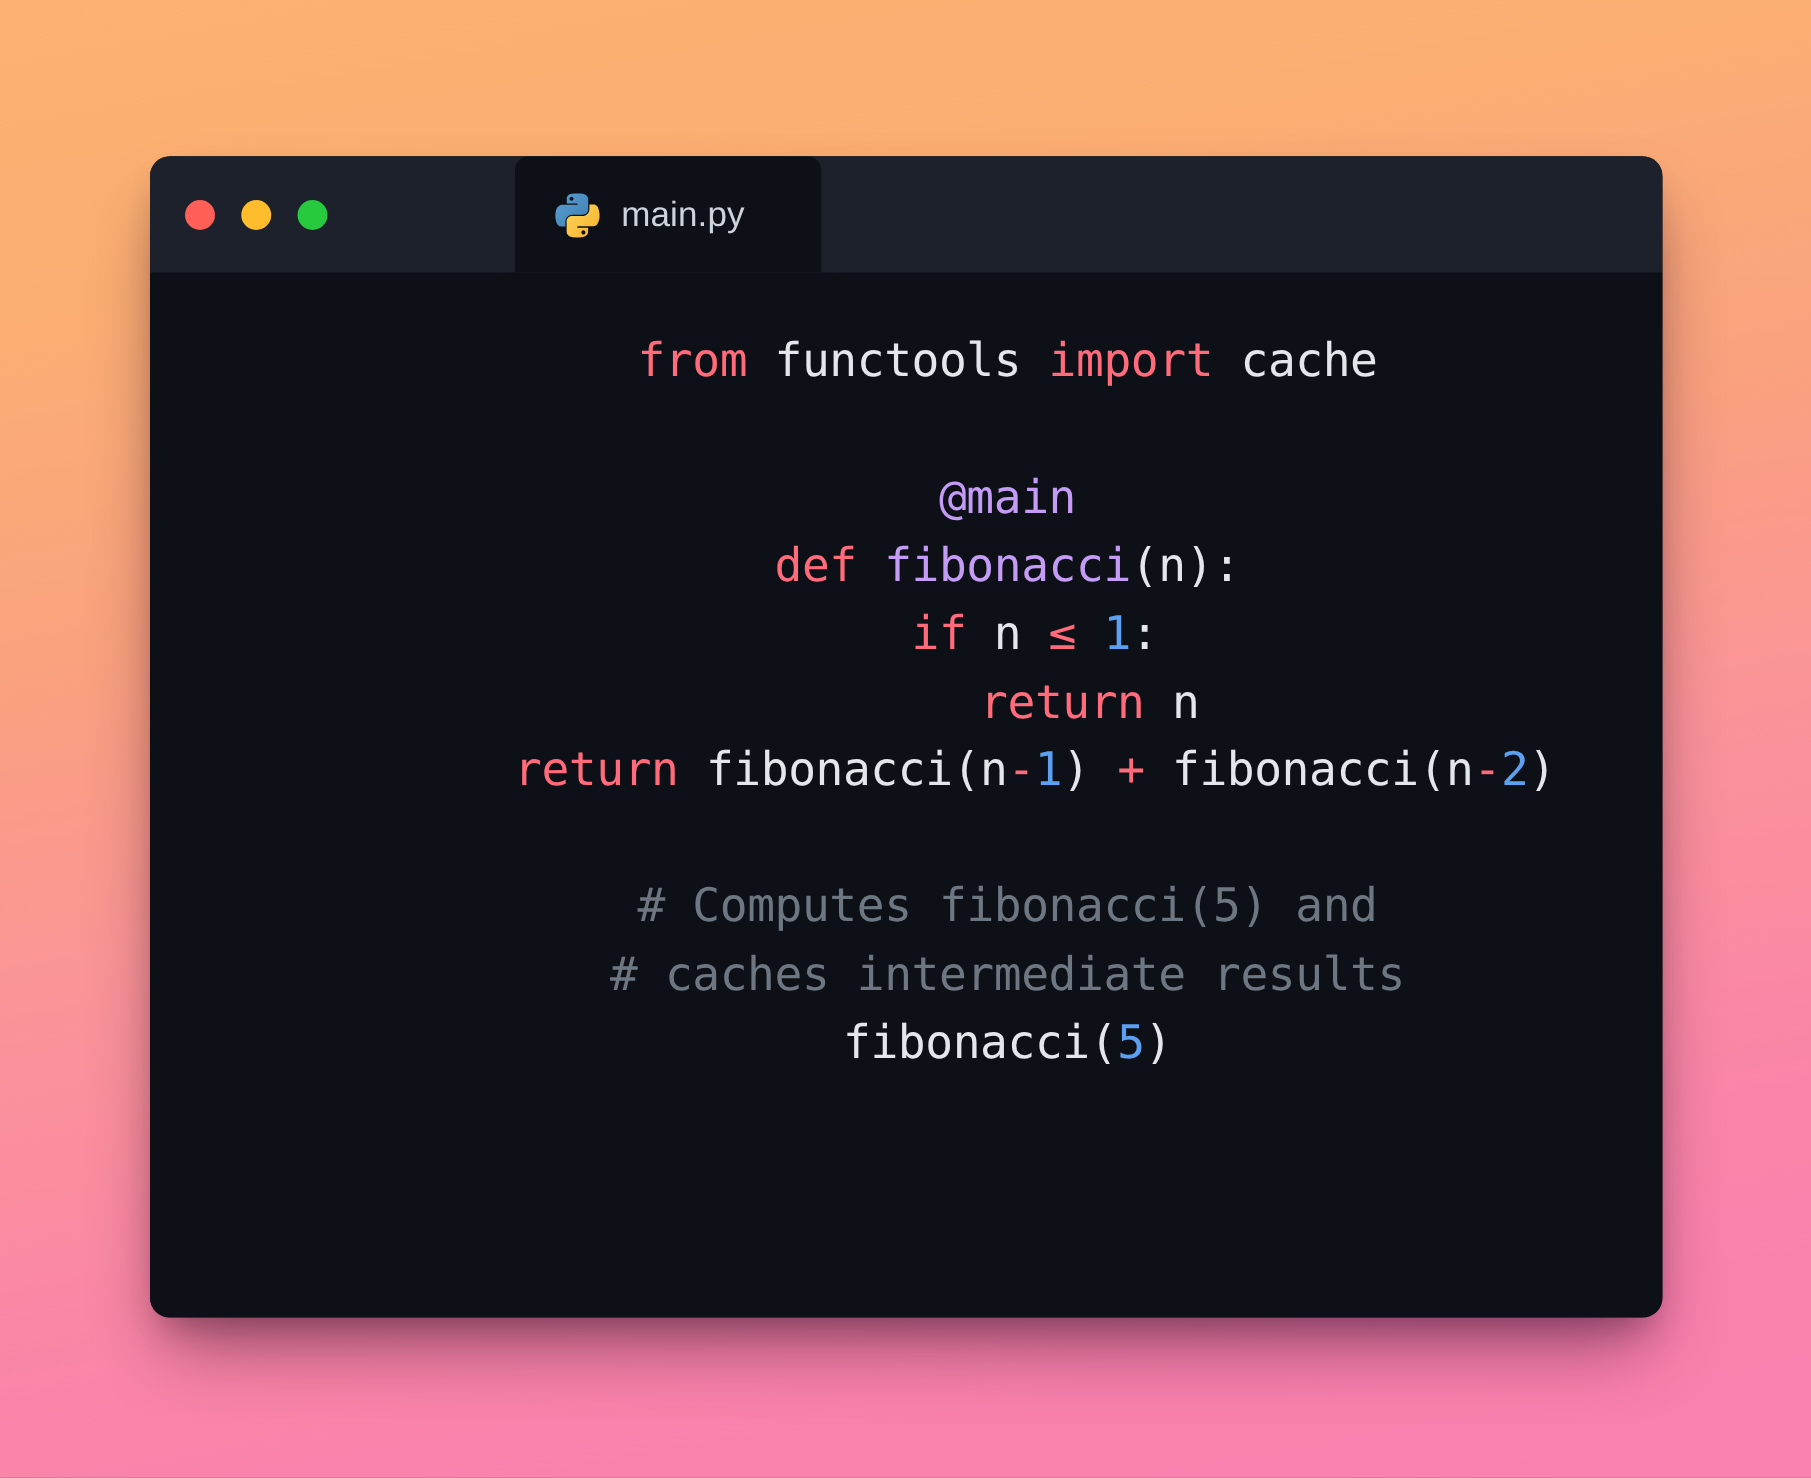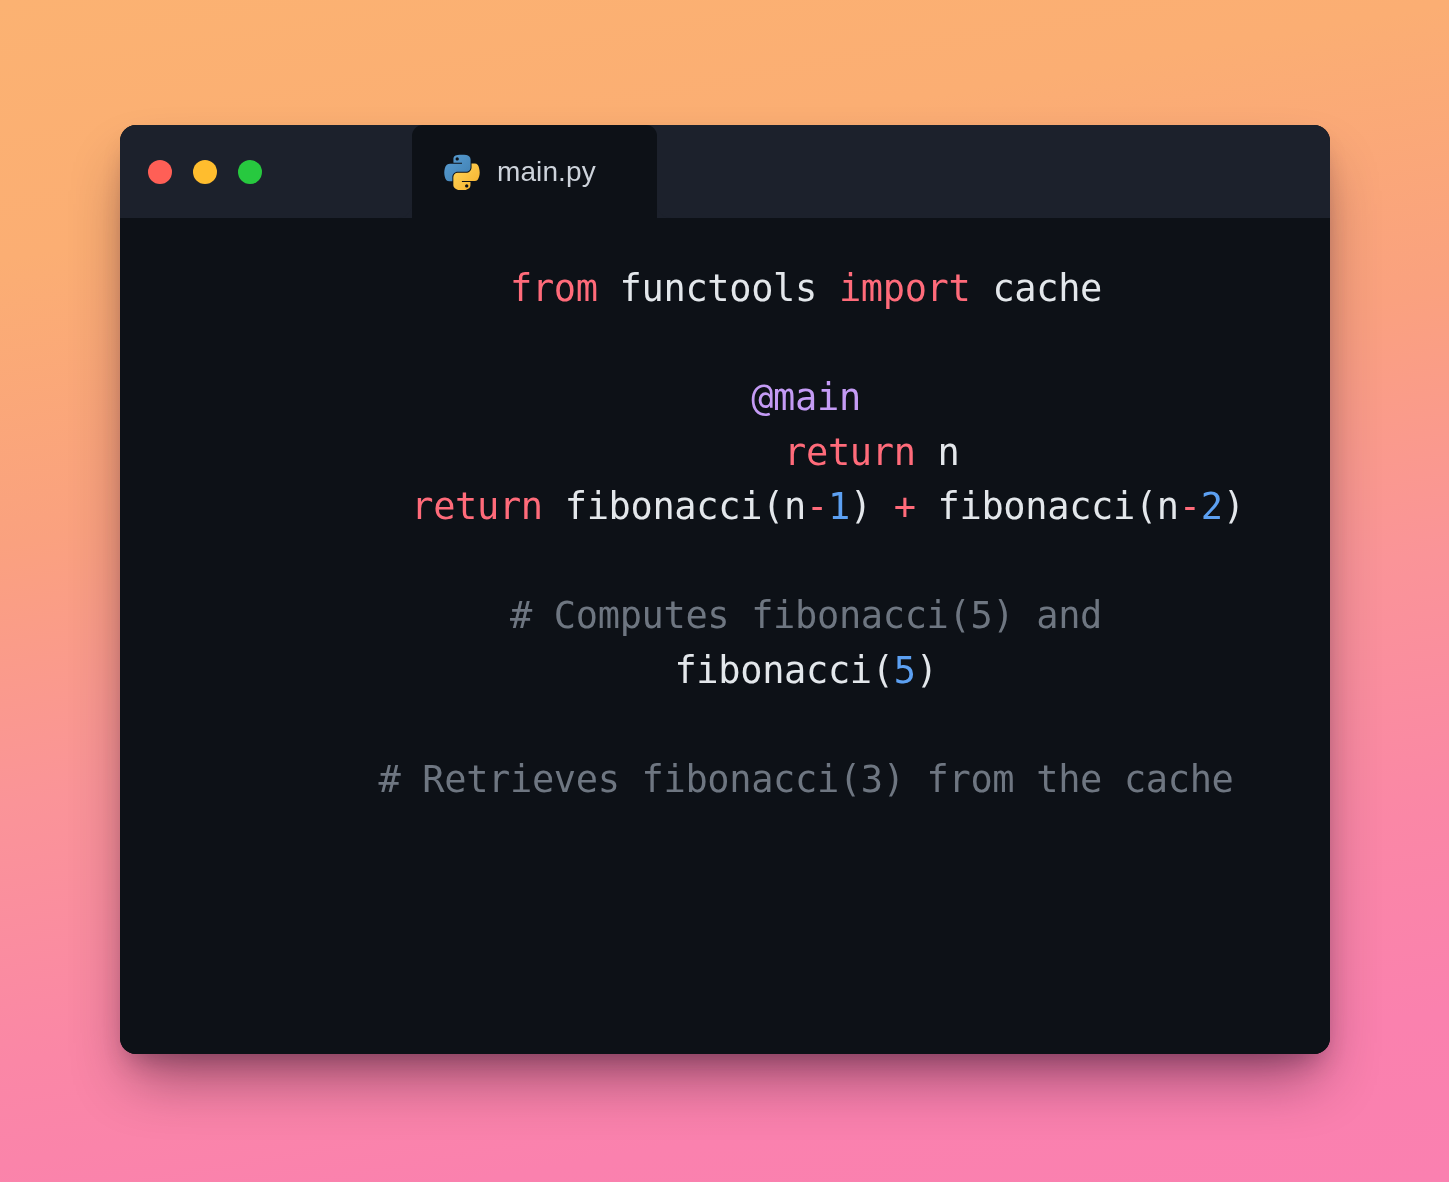--- a/index.html
+++ b/index.html
@@ -167,23 +167,25 @@
       </span>
       <span class="tab-label">main.py</span>
     </div>
 
   </div>
 
   <div class="code-area">
     <pre class="code"><code id="code-lines"><span class="ln"><span class="t-keyword">from</span><span class="t-plain"> </span><span class="t-plain">functools</span><span class="t-plain"> </span><span class="t-keyword">import</span><span class="t-plain"> </span><span class="t-plain">cache</span>
 </span><span class="ln">
 </span><span class="ln"><span class="t-deco">@main</span>
+</span><span class="ln"><span class="t-keyword">def</span><span class="t-plain"> </span><span class="t-func">fibonacci</span><span class="t-punct">(</span><span class="t-plain">n</span><span class="t-punct">):</span>
+</span><span class="ln"><span class="t-plain">  </span><span class="t-keyword">if</span><span class="t-plain"> n </span><span class="t-operator">≤</span><span class="t-plain"> </span><span class="t-number">1</span><span class="t-punct">:</span>
 </span><span class="ln"><span class="t-plain">      </span><span class="t-keyword">return</span><span class="t-plain"> n</span>
 </span><span class="ln"><span class="t-plain">  </span><span class="t-keyword">return</span><span class="t-plain"> </span><span class="t-plain">fibonacci</span><span class="t-punct">(</span><span class="t-plain">n</span><span class="t-operator">-</span><span class="t-number">1</span><span class="t-punct">)</span><span class="t-plain"> </span><span class="t-operator">+</span><span class="t-plain"> </span><span class="t-plain">fibonacci</span><span class="t-punct">(</span><span class="t-plain">n</span><span class="t-operator">-</span><span class="t-number">2</span><span class="t-punct">)</span>
 </span><span class="ln">
 </span><span class="ln"><span class="t-comment"># Computes fibonacci(5) and</span>
+</span><span class="ln"><span class="t-comment"># caches intermediate results</span>
 </span><span class="ln"><span class="t-plain">fibonacci</span><span class="t-punct">(</span><span class="t-number">5</span><span class="t-punct">)</span>
 </span><span class="ln">
-</span><span class="ln"><span class="t-comment"># Retrieves fibonacci(3) from the cache</span>
 </span></code></pre>
   </div>
 
 </div>
 
 </body></html>

